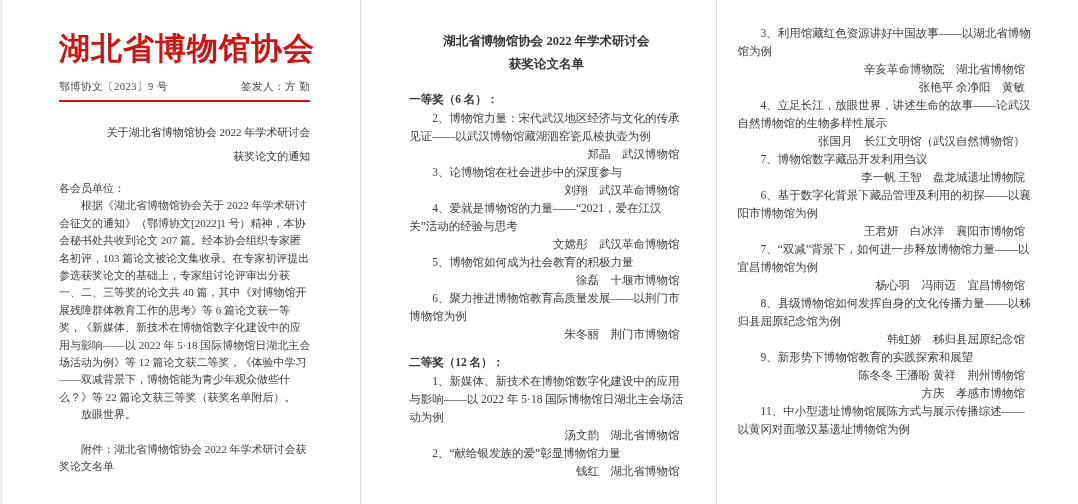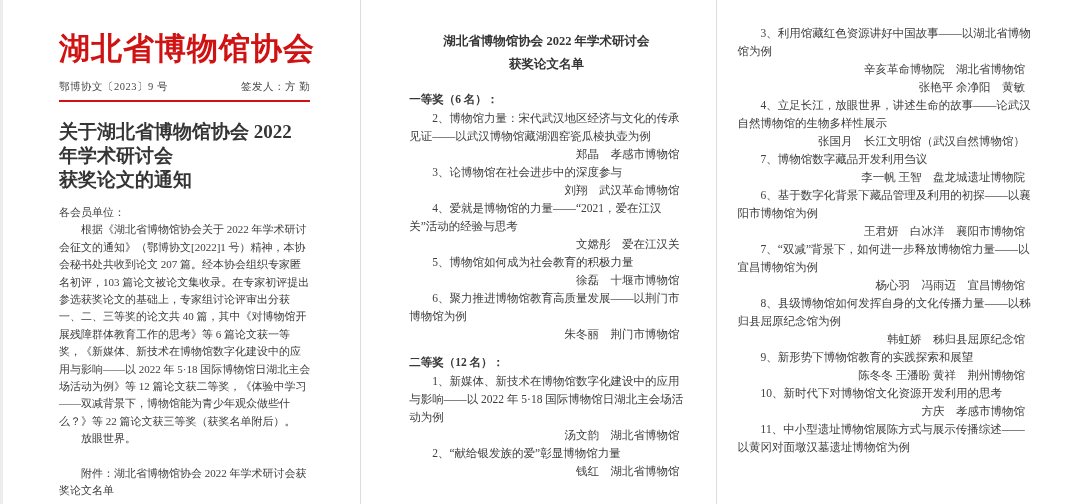--- a/index.html
+++ b/index.html
@@ -19,22 +19,22 @@
     margin:4px 0 10px 0;text-align:center;
     font-size:31px;font-weight:bold;letter-spacing:1px;
     color:#cf1212;white-space:nowrap;
   }
   .docmeta{
     display:flex;justify-content:space-between;
     font-size:10.5px;color:#474747;letter-spacing:.5px;text-align:center;
   }
   .redline{border:0;height:2px;background:#cf1212;margin:6px 0 0 0;}
   .ntitle{
-    margin:18px 0 6px 0;text-align:left;
-    font-size:19px;font-weight:bold;line-height:24px;color:#353535;
+    margin:18px 0 6px 0;text-align:right;
+    font-size:11px;font-weight:normal;line-height:24px;color:#353535;
   }
   .p1body p{margin:0;font-size:11px;line-height:17.4px;}
   .salut{margin-top:12px !important;}
   .indent{text-indent:2em;}
   .closing{margin-top:0 !important;}
   .attach{margin-top:17px !important;}
 
   
   .ltitle{
     margin:6px 0 14px 0;text-align:center;
@@ -73,29 +73,29 @@
   <section class="page page2">
     <h2 class="ltitle">
       <span>湖北省博物馆协会 2022 年学术研讨会</span><br>
       <span>获奖论文名单</span>
     </h2>
 
     <h3 class="sect">一等奖（6 名）：</h3>
 
     <div class="entry">
       <p class="t">2、博物馆力量：宋代武汉地区经济与文化的传承见证——以武汉博物馆藏湖泗窑瓷瓜棱执壶为例</p>
-      <p class="a">郑晶　孝感市博物馆</p>
+      <p class="a">郑晶　武汉博物馆</p>
     </div>
     <div class="entry">
       <p class="t">3、论博物馆在社会进步中的深度参与</p>
       <p class="a">刘翔　武汉革命博物馆</p>
     </div>
     <div class="entry">
       <p class="t">4、爱就是博物馆的力量——“2021，爱在江汉关”活动的经验与思考</p>
-      <p class="a">文嫦彤　爱在江汉关</p>
+      <p class="a">文嫦彤　武汉革命博物馆</p>
     </div>
     <div class="entry">
       <p class="t">5、博物馆如何成为社会教育的积极力量</p>
       <p class="a">徐磊　十堰市博物馆</p>
     </div>
     <div class="entry">
       <p class="t">6、聚力推进博物馆教育高质量发展——以荆门市博物馆为例</p>
       <p class="a">朱冬丽　荆门市博物馆</p>
     </div>
 
@@ -135,21 +135,20 @@
     </div>
     <div class="entry">
       <p class="t">8、县级博物馆如何发挥自身的文化传播力量——以秭归县屈原纪念馆为例</p>
       <p class="a">韩虹娇　秭归县屈原纪念馆</p>
     </div>
     <div class="entry">
       <p class="t">9、新形势下博物馆教育的实践探索和展望</p>
       <p class="a">陈冬冬 王潘盼 黄祥　荆州博物馆</p>
     </div>
     <div class="entry">
-      <p class="t">10、新时代下对博物馆文化资源开发利用的思考</p>
       <p class="a">方庆　孝感市博物馆</p>
     </div>
     <div class="entry">
       <p class="t">11、中小型遗址博物馆展陈方式与展示传播综述——以黄冈对面墩汉墓遗址博物馆为例</p>
     </div>
   </section>
 
 </div>
 
 </body></html>

